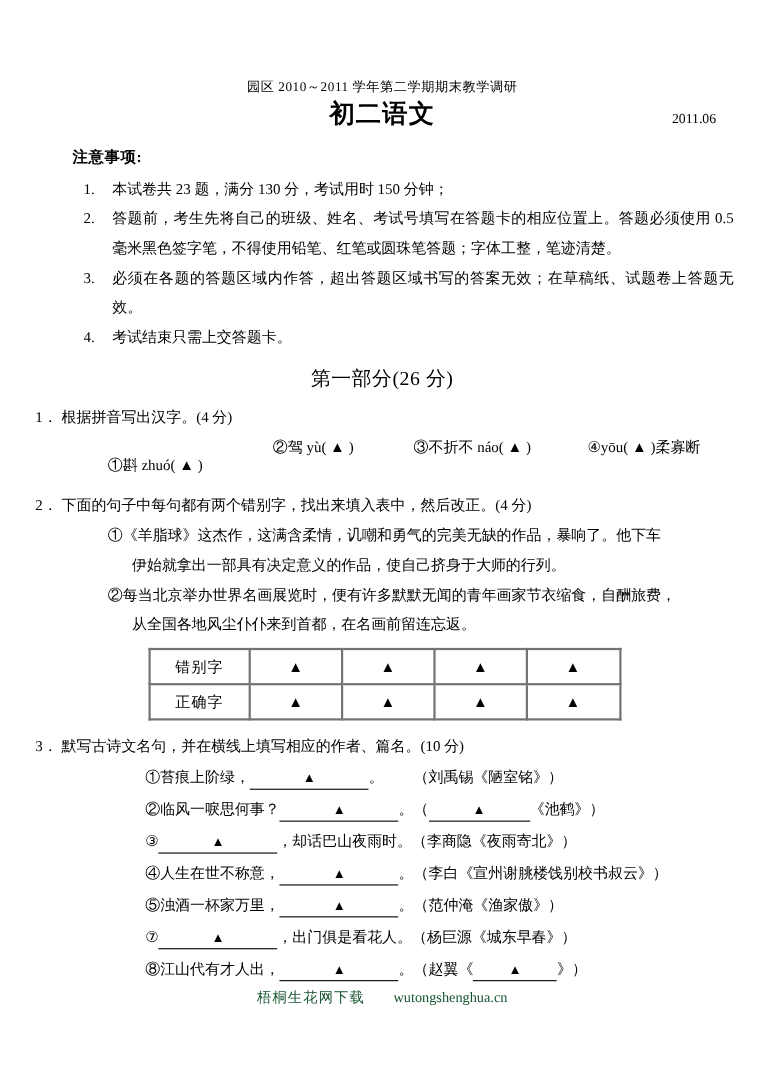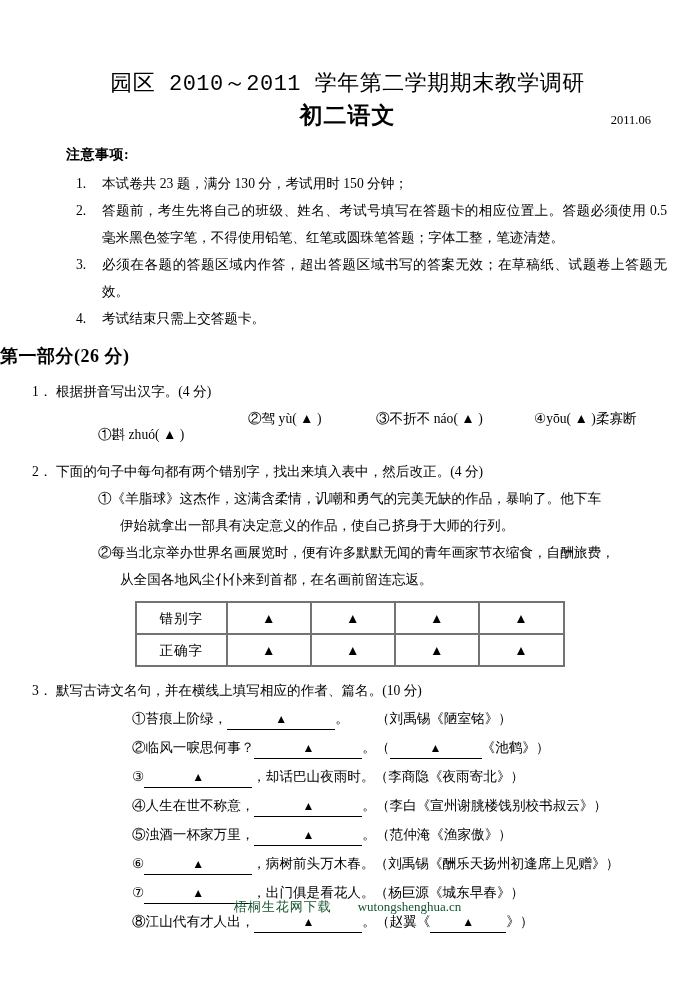--- a/index.html
+++ b/index.html
@@ -23,24 +23,24 @@
     padding: 0;
   }
 
   
   .doc-header {
     padding-top: 72px;
     text-align: center;
     position: relative;
   }
   .title-line1 {
-    font-size: 22px;
+    font-size: 12px;
     letter-spacing: 0.5px;
     line-height: 1.2;
-    font-family: Liberation Mono, monospace;
+    font-family: Liberation Serif, serif;
   }
   .title-line2-row {
     display: block;
     position: relative;
     margin-top: 4px;
     height: 30px;
   }
   .title-line2 {
     font-size: 23px;
     font-weight: bold;
@@ -80,22 +80,23 @@
     flex: 0 0 26px;
     text-align: left;
   }
   .notice-text {
     flex: 1 1 auto;
     text-indent: 0;
   }
 
   
   .part-heading {
+    text-align: center;
     font-size: 18px;
-    font-weight: bold;
+    font-weight: normal;
     margin-top: 12px;
     letter-spacing: 0.5px;
   }
 
   
   .question {
     margin: 10px 28px 0 32px;
     font-size: 13.6px;
     line-height: 27px;
   }
@@ -287,23 +288,20 @@
     </div>
 
     <div class="dict-line">
       <span>④</span><span>人生在世不称意，</span><span class="fill w-long tri">▲</span><span>。（李白《宣州谢朓楼饯别校书叔云》）</span>
     </div>
 
     <div class="dict-line">
       <span>⑤</span><span>浊酒一杯家万里，</span><span class="fill w-long tri">▲</span><span>。（范仲淹《渔家傲》）</span>
     </div>
 
-    <div class="dict-line">
-      <span>⑥</span><span class="fill w-long tri">▲</span><span>，病树前头万木春。（刘禹锡《酬乐天扬州初逢席上见赠》）</span>
-    </div>
 
     <div class="dict-line">
       <span>⑦</span><span class="fill w-long tri">▲</span><span>，出门俱是看花人。（杨巨源《城东早春》）</span>
     </div>
 
     <div class="dict-line">
       <span>⑧</span><span>江山代有才人出，</span><span class="fill w-long tri">▲</span><span>。（赵翼《</span><span class="fill w-short tri">▲</span><span>》）</span>
     </div>
   </div>
 

